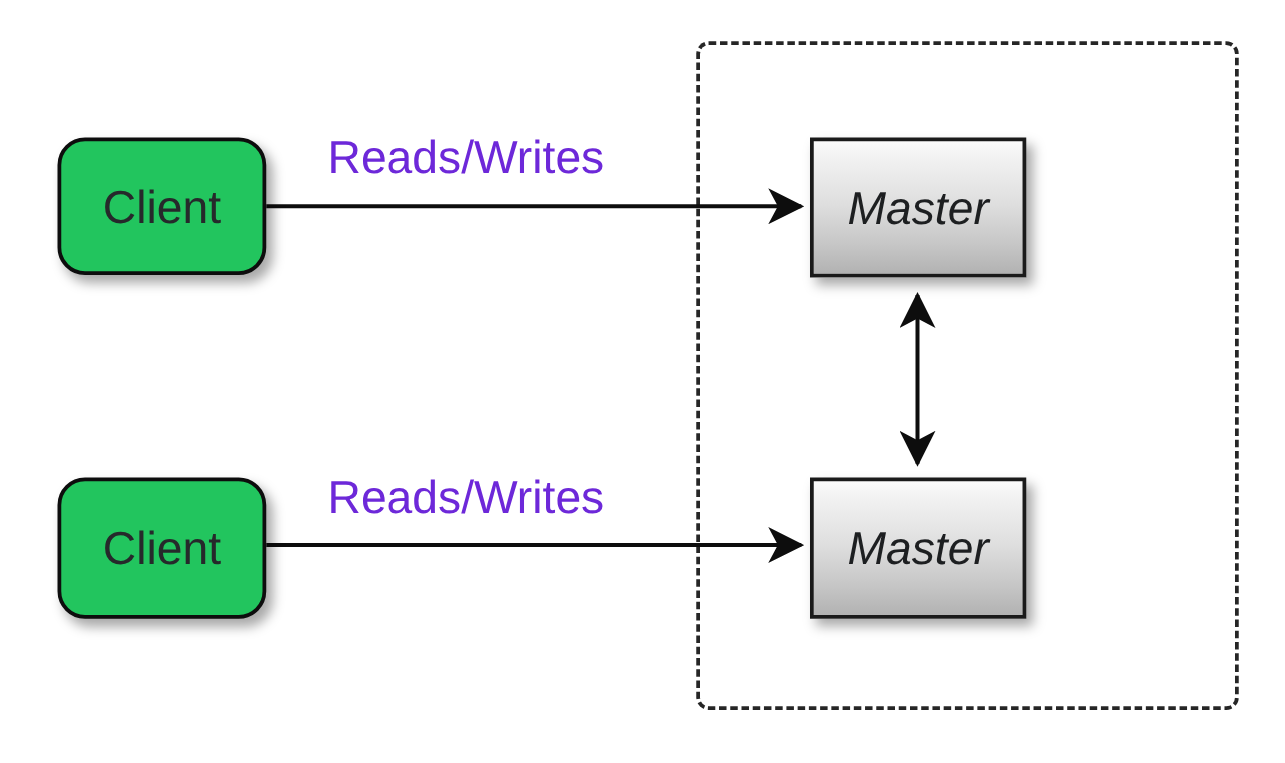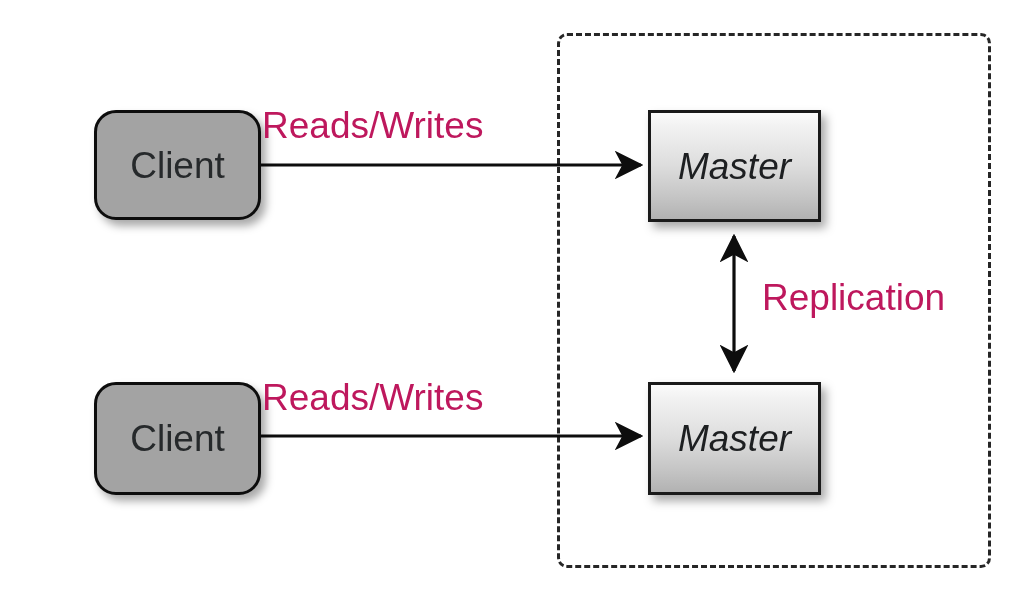--- a/index.html
+++ b/index.html
@@ -24,28 +24,27 @@
     box-sizing: border-box;
     border: 3px dashed #262626;
     border-radius: 10px;
     background: transparent;
   }
 
   
   .client-node {
     position: absolute;
     box-sizing: border-box;
-    background: #a3a3a3;
+    background: #22c55e;
     border: 3px solid #0d0d0d;
     border-radius: 22px;
     box-shadow: 5px 6px 9px rgba(0,0,0,0.34);
     display: flex;
     align-items: center;
     justify-content: center;
-    margin-left: 48px;
   }
   .client-node .node-label {
     font-size: 37px;
     color: #26292b;
     letter-spacing: 0px;
     line-height: 1;
     user-select: none;
   }
 
   
@@ -64,21 +63,21 @@
     font-size: 37px;
     color: #1d1f21;
     line-height: 1;
     user-select: none;
   }
 
   
   .edge-label {
     position: absolute;
     font-size: 37px;
-    color: #be185d;
+    color: #6d28d9;
     white-space: nowrap;
     line-height: 1;
     user-select: none;
   }
 
   
   .connector-layer {
     position: absolute;
     left: 0;
     top: 0;
@@ -124,15 +123,14 @@
   </div>
 
   <div class="master-node" style="left:648px; top:382px; width:173px; height:113px;">
     <span class="node-label">Master</span>
   </div>
 
   <div class="edge-label" style="left:262px; top:107px;">Reads/Writes</div>
 
   <div class="edge-label" style="left:262px; top:379px;">Reads/Writes</div>
 
-  <div class="edge-label" style="left:762px; top:279px;">Replication</div>
 
 </div>
 
 </body></html>

